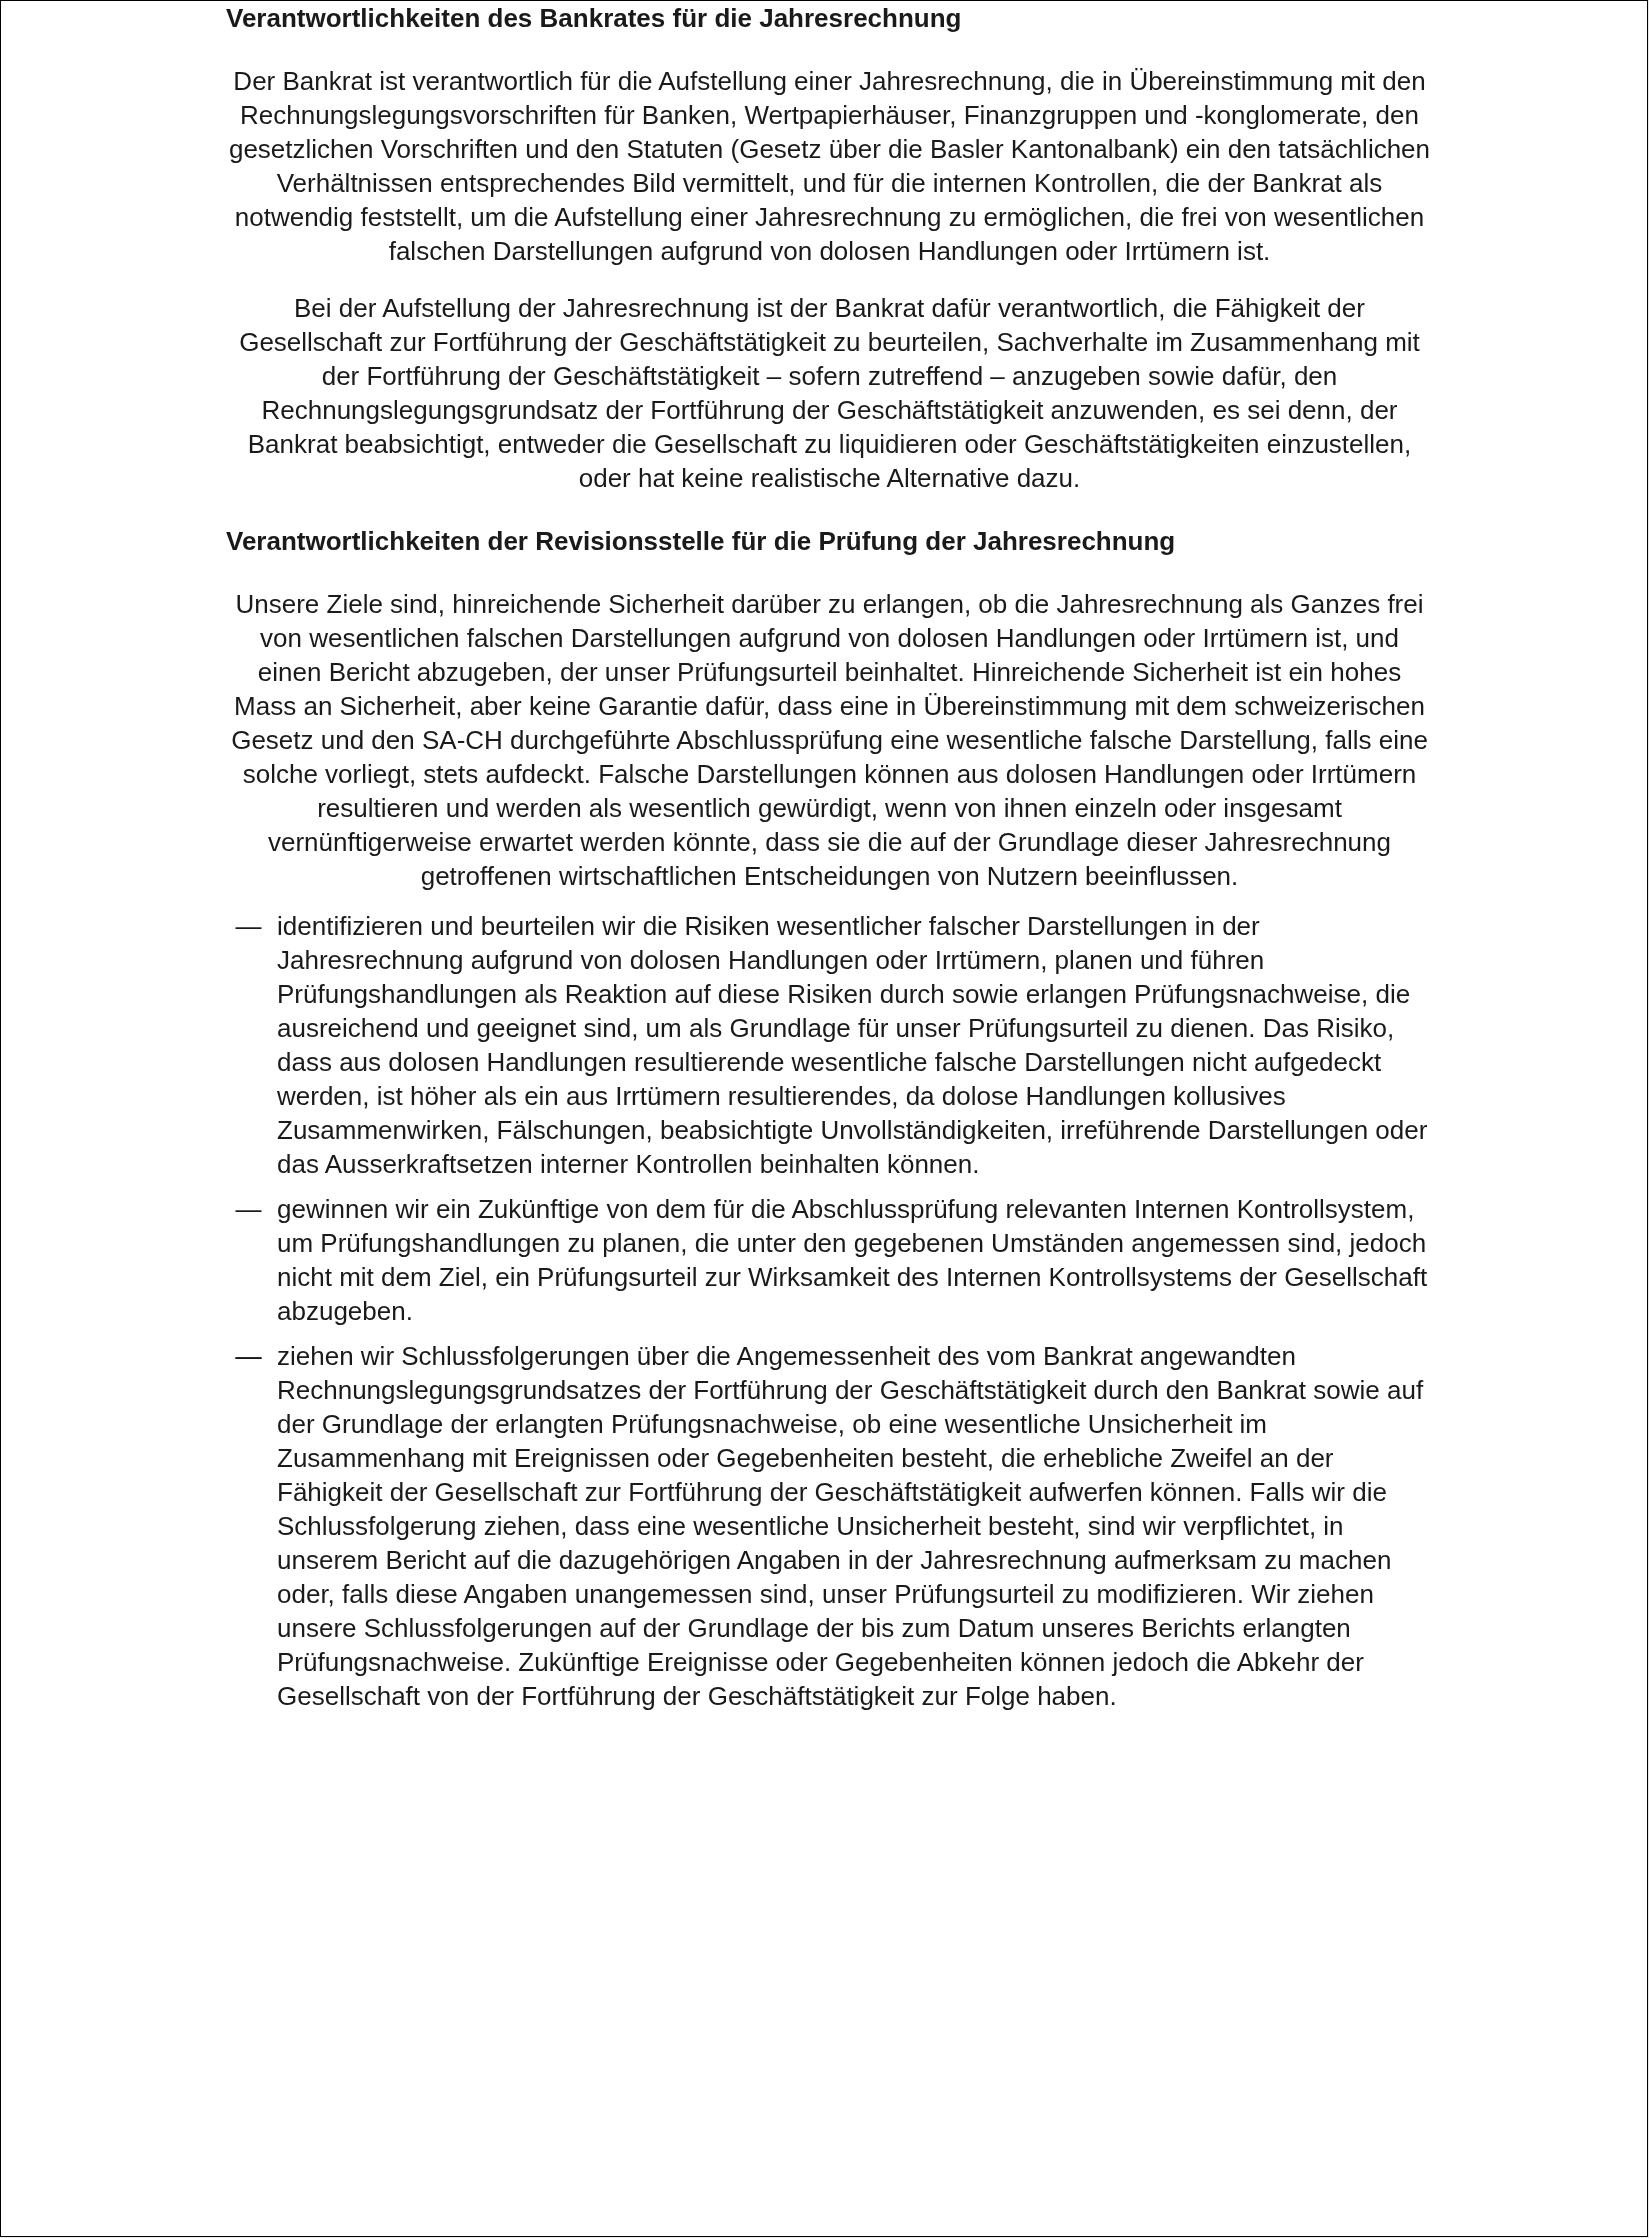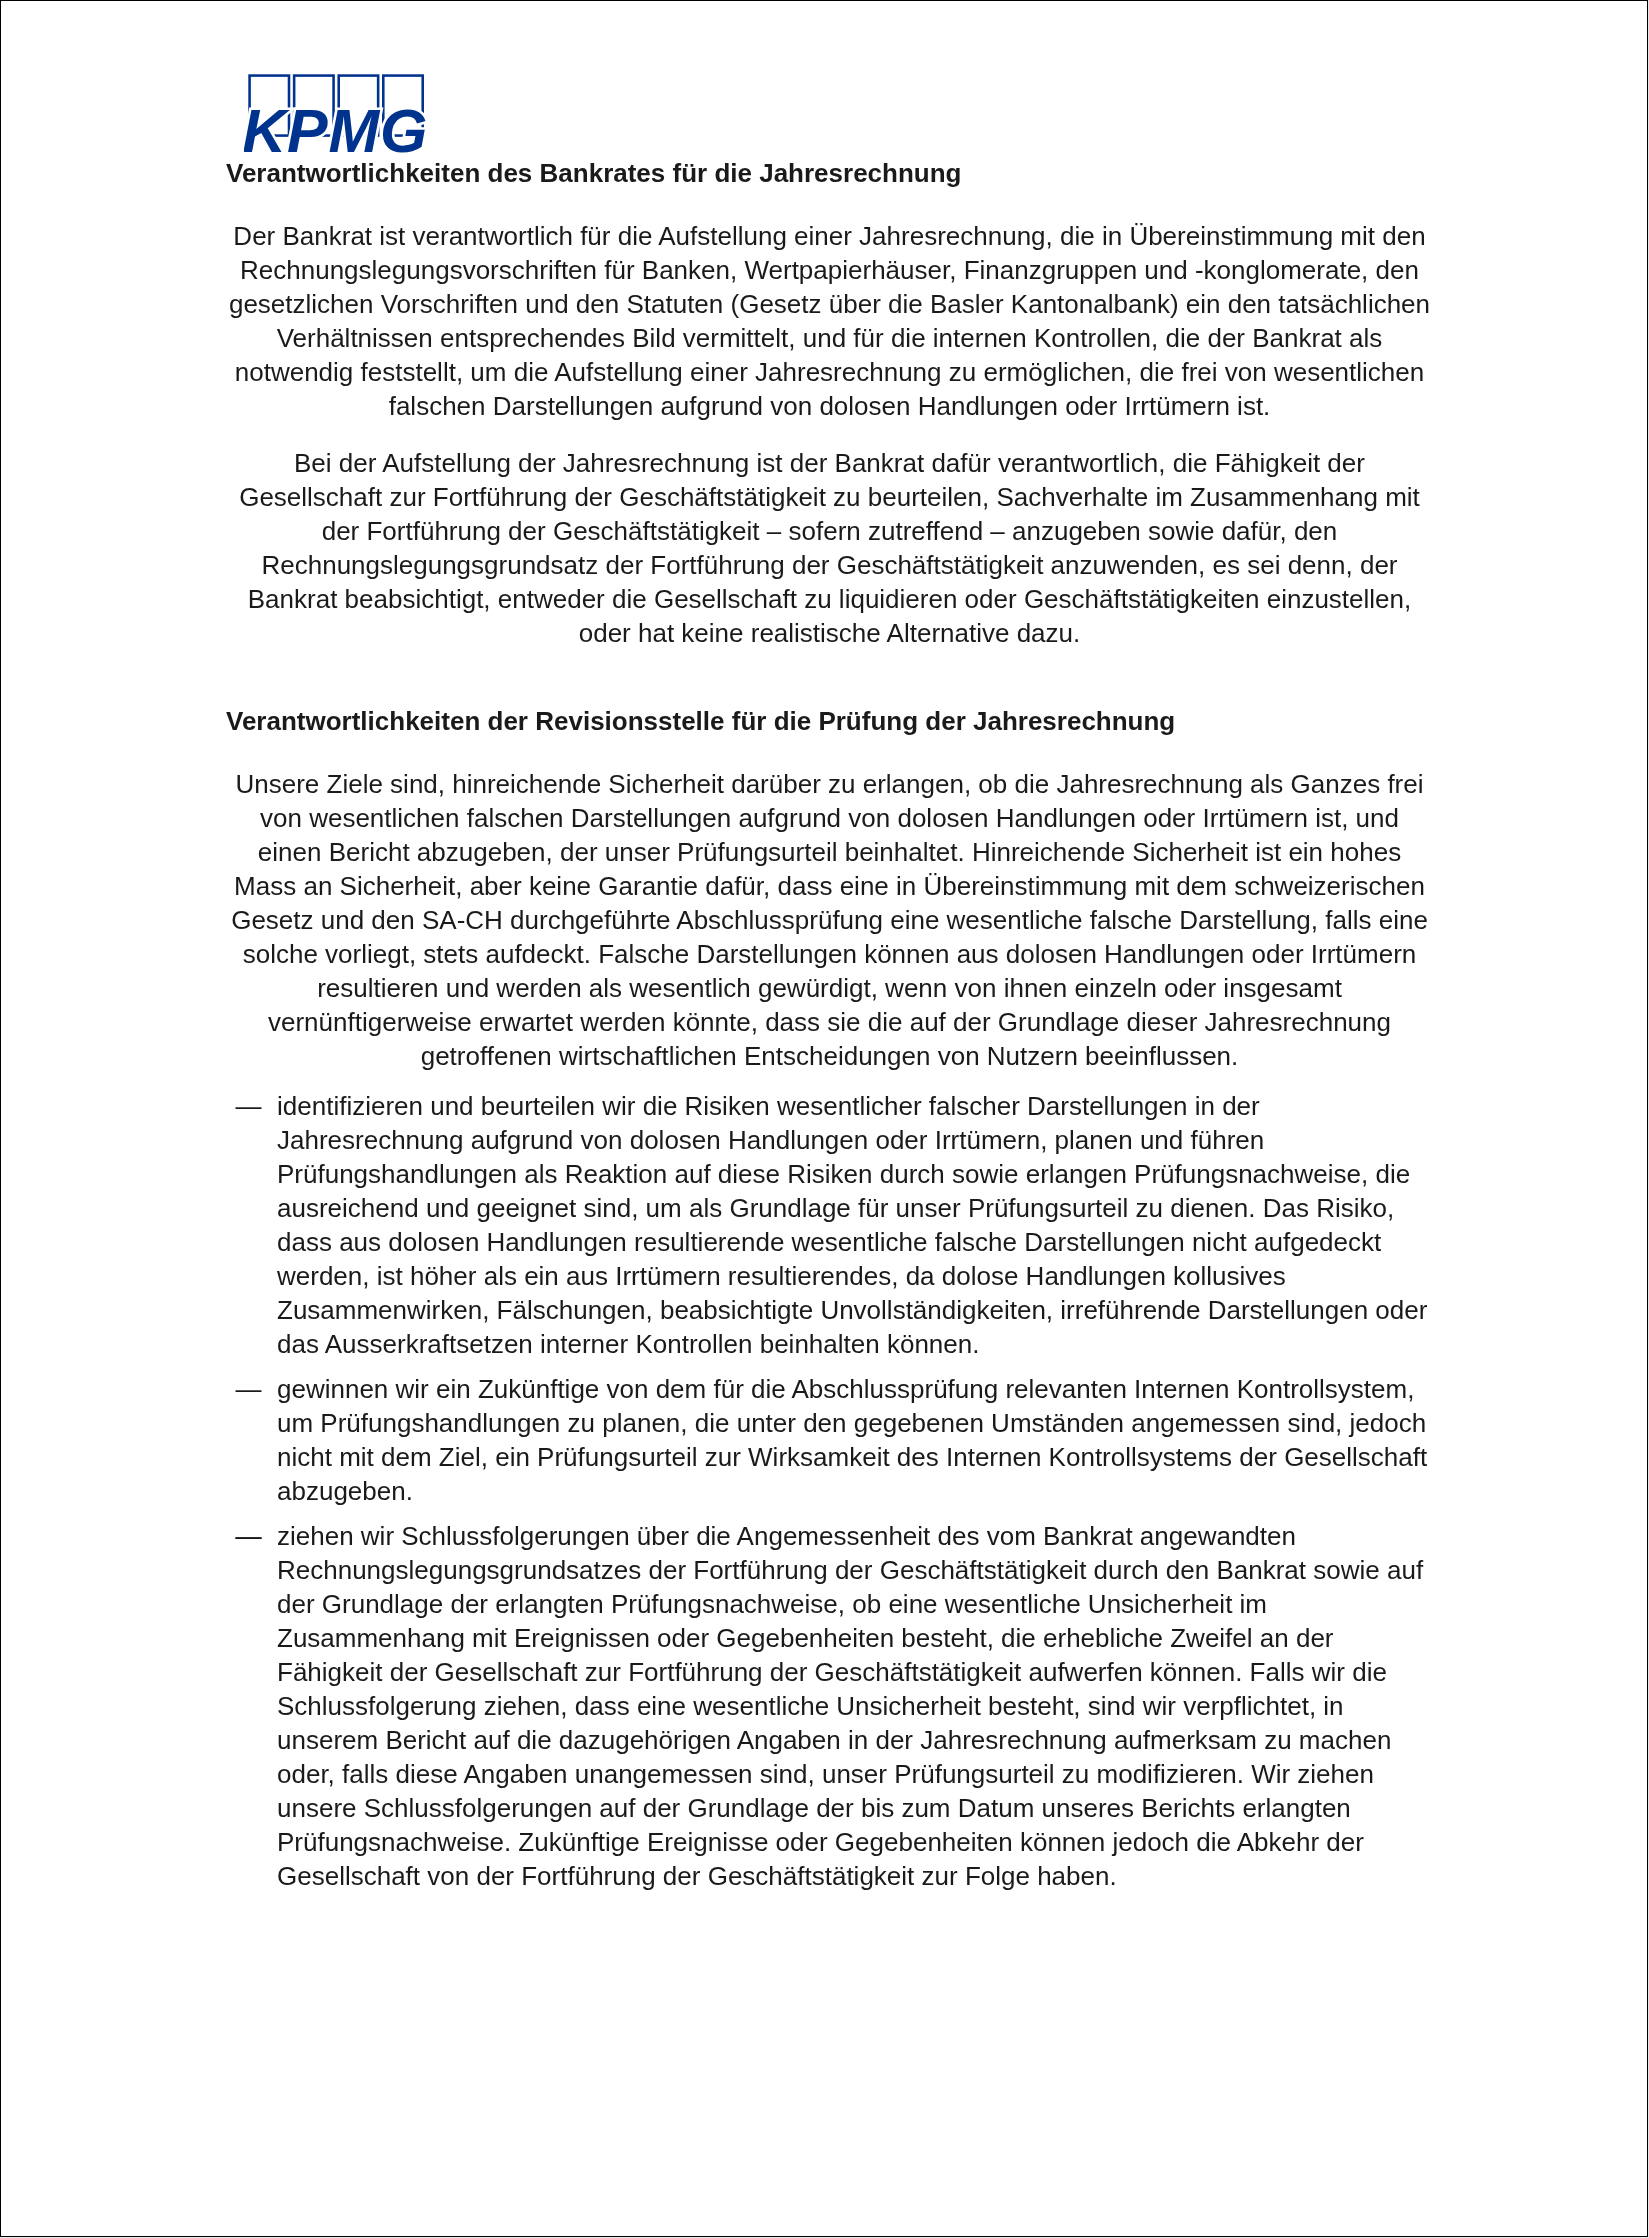--- a/index.html
+++ b/index.html
@@ -33,21 +33,21 @@
   }
   h2.doc-heading {
     font-size: 26px;
     line-height: 34px;
     font-weight: bold;
     margin: 0 0 29px 0;
   }
   h2.doc-heading.first {
   }
   h2.doc-heading.second {
-    margin-top: 54px;
+    margin-top: 29px;
   }
   p.doc-para {
     font-size: 26px;
     line-height: 34px;
     margin: 0 0 23px 0;
     text-align: center;
   }
   ul.dash-list {
     list-style: none;
     margin: -6.9px 0 0 0;
@@ -65,31 +65,20 @@
     left: 9.4px;
     top: 0;
   }
 </style>
 </head>
 <body>
 
 <div class="page">
   <div class="content">
 
-    <div class="logo-wrap">
-      <svg width="192" height="82" viewBox="0 0 224 95">
-        <g fill="none" stroke="#00338D" stroke-width="3">
-          <rect x="6.5" y="1.5" width="46" height="70"></rect>
-          <rect x="58.5" y="1.5" width="46" height="70"></rect>
-          <rect x="110.5" y="1.5" width="46" height="70"></rect>
-          <rect x="162.5" y="1.5" width="46" height="70"></rect>
-        </g>
-        <text x="-2" y="91" font-family="Liberation Sans, DejaVu Sans, sans-serif" font-size="71" font-weight="bold" font-style="italic" letter-spacing="1" fill="#00338D" stroke="#ffffff" stroke-width="6" style="paint-order: stroke;">KPMG</text>
-      </svg>
-    </div>
 
     <h2 class="doc-heading first">Verantwortlichkeiten des Bankrates für die Jahresrechnung</h2>
 
     <p class="doc-para">Der Bankrat ist verantwortlich für die Aufstellung einer Jahresrechnung, die in Übereinstimmung mit den Rechnungslegungsvorschriften für Banken, Wertpapierhäuser, Finanzgruppen und -konglomerate, den gesetzlichen Vorschriften und den Statuten (Gesetz über die Basler Kantonalbank) ein den tatsächlichen Verhältnissen entsprechendes Bild vermittelt, und für die internen Kontrollen, die der Bankrat als notwendig feststellt, um die Aufstellung einer Jahresrechnung zu ermöglichen, die frei von wesentlichen falschen Darstellungen aufgrund von dolosen Handlungen oder Irrtümern ist.</p>
 
     <p class="doc-para">Bei der Aufstellung der Jahresrechnung ist der Bankrat dafür verantwortlich, die Fähigkeit der Gesellschaft zur Fortführung der Geschäftstätigkeit zu beurteilen, Sachverhalte im Zusammenhang mit der Fortführung der Geschäftstätigkeit – sofern zutreffend – anzugeben sowie dafür, den Rechnungslegungsgrundsatz der Fortführung der Geschäftstätigkeit anzuwenden, es sei denn, der Bankrat beabsichtigt, entweder die Gesellschaft zu liquidieren oder Geschäftstätigkeiten einzustellen, oder hat keine realistische Alternative dazu.</p>
 
     <h2 class="doc-heading second">Verantwortlichkeiten der Revisionsstelle für die Prüfung der Jahresrechnung</h2>
 
     <p class="doc-para">Unsere Ziele sind, hinreichende Sicherheit darüber zu erlangen, ob die Jahresrechnung als Ganzes frei von wesentlichen falschen Darstellungen aufgrund von dolosen Handlungen oder Irrtümern ist, und einen Bericht abzugeben, der unser Prüfungsurteil beinhaltet. Hinreichende Sicherheit ist ein hohes Mass an Sicherheit, aber keine Garantie dafür, dass eine in Übereinstimmung mit dem schweizerischen Gesetz und den SA-CH durchgeführte Abschlussprüfung eine wesentliche falsche Darstellung, falls eine solche vorliegt, stets aufdeckt. Falsche Darstellungen können aus dolosen Handlungen oder Irrtümern resultieren und werden als wesentlich gewürdigt, wenn von ihnen einzeln oder insgesamt vernünftigerweise erwartet werden könnte, dass sie die auf der Grundlage dieser Jahresrechnung getroffenen wirtschaftlichen Entscheidungen von Nutzern beeinflussen.</p>

